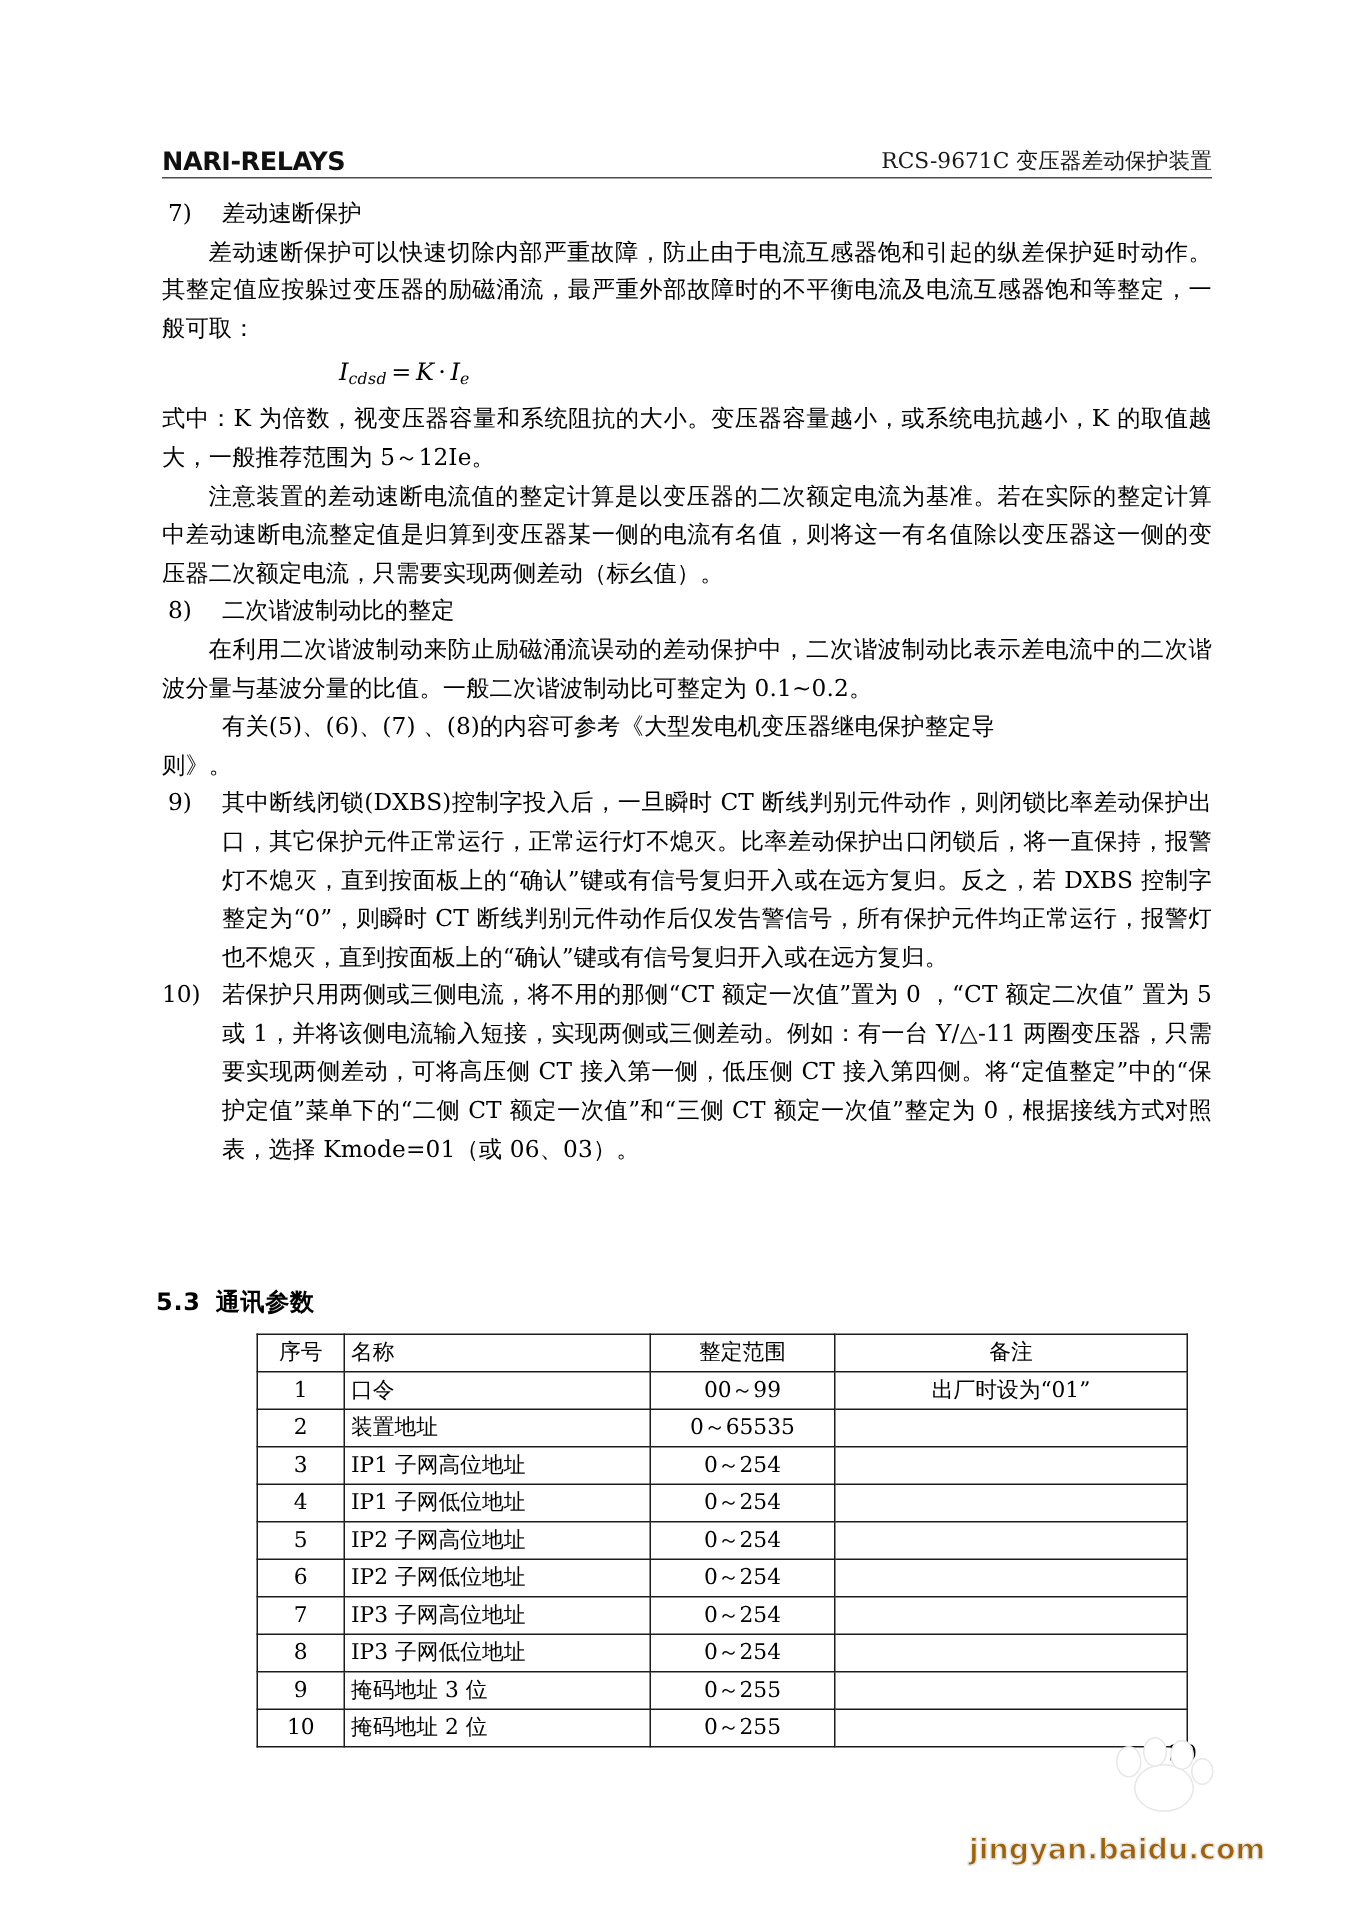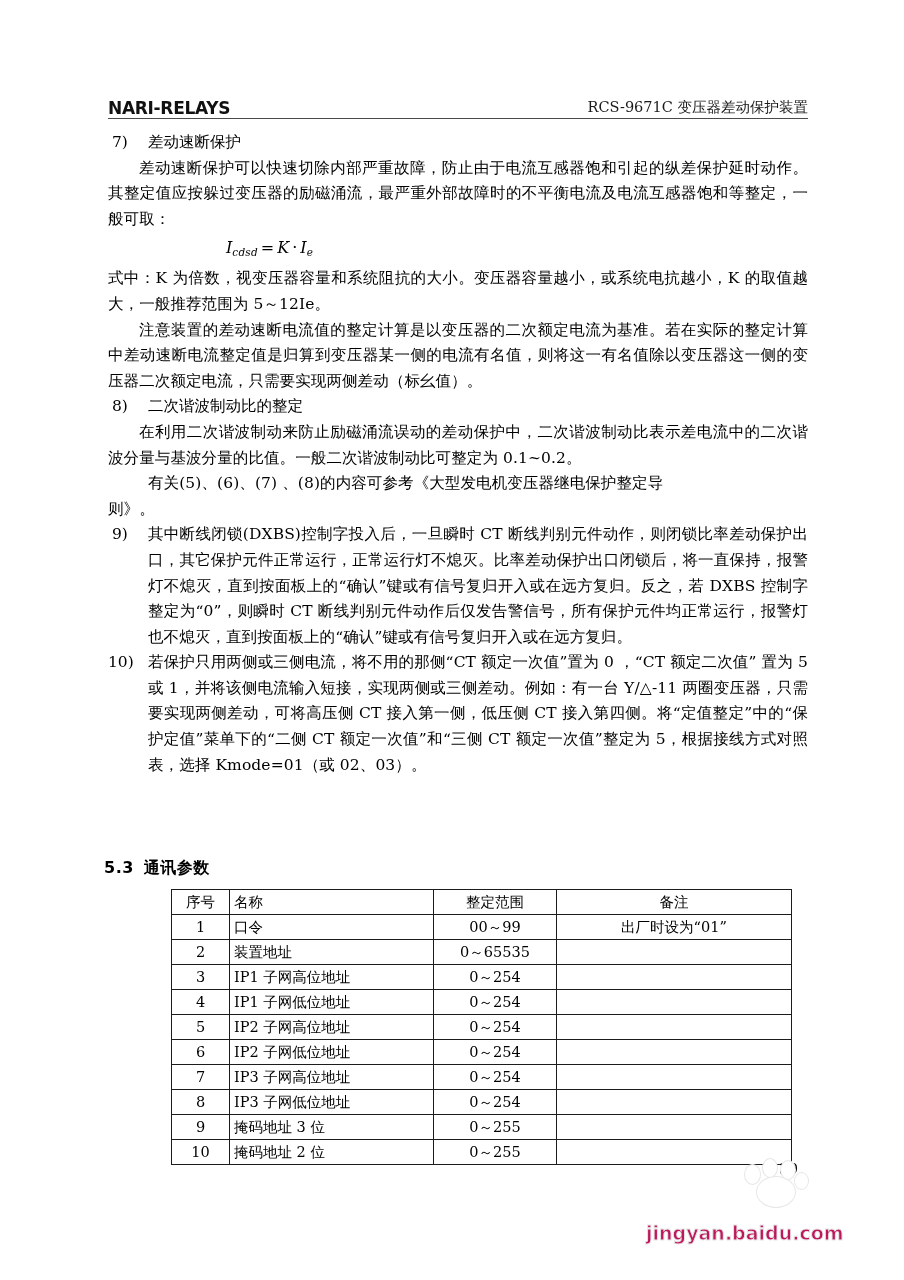--- a/index.html
+++ b/index.html
@@ -213,21 +213,21 @@
     letter-spacing: -0.5px;
     white-space: nowrap;
   }
   .wm-sub {
     position: absolute;
     left: 18px;
     top: 64px;
     font-family: "DejaVu Sans", "Liberation Sans", sans-serif;
     font-size: 19px;
     font-weight: bold;
-    color: #be185d;
+    color: #a16207;
     -webkit-text-stroke: 0.9px #e6e6e6;
     white-space: nowrap;
   }
   .wm-paw {
     position: absolute;
     left: 106px;
     top: 0px;
     width: 74px;
     height: 56px;
   }
@@ -284,21 +284,21 @@
     <div class="item">
       <div class="item-num">9)</div>
       <div class="item-body">
         <p class="t">其中断线闭锁(DXBS)控制字投入后，一旦瞬时 CT 断线判别元件动作，则闭锁比率差动保护出口，其它保护元件正常运行，正常运行灯不熄灭。比率差动保护出口闭锁后，将一直保持，报警灯不熄灭，直到按面板上的“确认”键或有信号复归开入或在远方复归。反之，若 DXBS 控制字整定为“0”，则瞬时 CT 断线判别元件动作后仅发告警信号，所有保护元件均正常运行，报警灯也不熄灭，直到按面板上的“确认”键或有信号复归开入或在远方复归。</p>
       </div>
     </div>
 
     <div class="item">
       <div class="item-num wide">10)</div>
       <div class="item-body">
-        <p class="t">若保护只用两侧或三侧电流，将不用的那侧“CT 额定一次值”置为 0 ，“CT 额定二次值” 置为 5 或 1，并将该侧电流输入短接，实现两侧或三侧差动。例如：有一台 Y/△-11 两圈变压器，只需要实现两侧差动，可将高压侧 CT 接入第一侧，低压侧 CT 接入第四侧。将“定值整定”中的“保护定值”菜单下的“二侧 CT 额定一次值”和“三侧 CT 额定一次值”整定为 5，根据接线方式对照表，选择 Kmode=01（或 02、03）。</p>
+        <p class="t">若保护只用两侧或三侧电流，将不用的那侧“CT 额定一次值”置为 0 ，“CT 额定二次值” 置为 5 或 1，并将该侧电流输入短接，实现两侧或三侧差动。例如：有一台 Y/△-11 两圈变压器，只需要实现两侧差动，可将高压侧 CT 接入第一侧，低压侧 CT 接入第四侧。将“定值整定”中的“保护定值”菜单下的“二侧 CT 额定一次值”和“三侧 CT 额定一次值”整定为 0，根据接线方式对照表，选择 Kmode=01（或 06、03）。</p>
       </div>
     </div>
 
   </div>
 
   <div class="sec-heading">
     <span class="num">5.3</span><span>通讯参数</span>
   </div>
 
   <div class="tbl-wrap">

